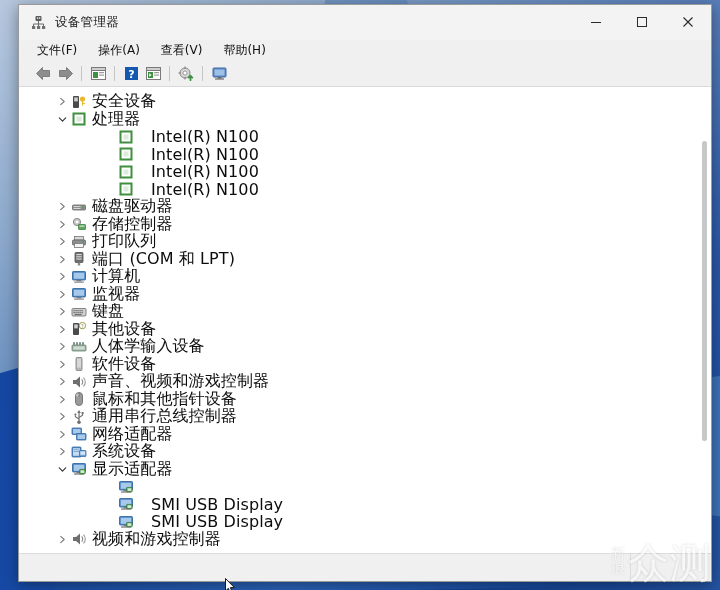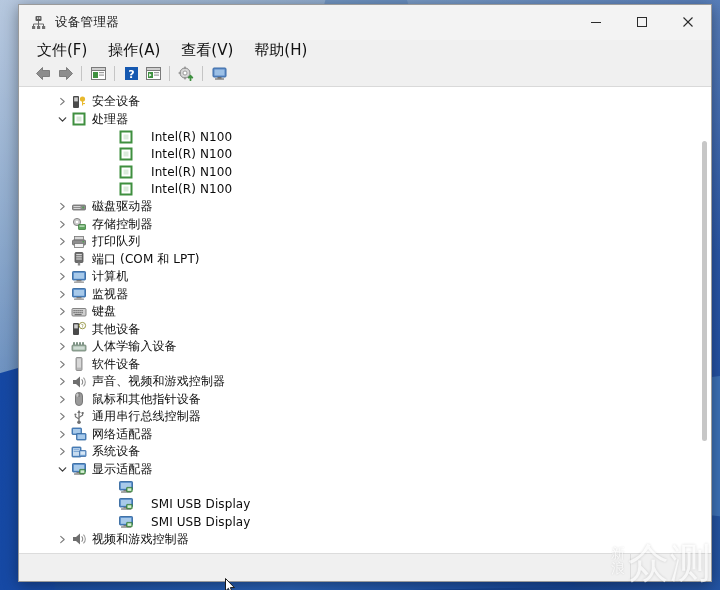--- a/index.html
+++ b/index.html
@@ -47,39 +47,39 @@
   .tb-title{font-size:12.5px;color:#1b1b1b;font-family:"DejaVu Sans",sans-serif;
     letter-spacing:.3px;white-space:nowrap;}
   .tb-spacer{flex:1 1 auto;}
   .tb-btns{display:flex;height:34px;}
   .tb-btn{width:46px;height:34px;display:flex;align-items:center;justify-content:center;}
   .tb-btn svg{display:block;}
 
   
   .menubar{height:21px;background:#f0f0f0;display:flex;align-items:center;
     padding-left:18px;flex:0 0 auto;}
-  .menu-item{font-size:15px;color:#101010;margin-right:21px;white-space:nowrap;
+  .menu-item{font-size:12px;color:#101010;margin-right:21px;white-space:nowrap;
     font-family:"DejaVu Sans",sans-serif;}
 
   
   .toolbar{height:25px;background:#f0f0f0;display:flex;align-items:center;
     padding-left:13px;border-bottom:1px solid #d9d9d9;flex:0 0 auto;}
   .tool{width:22px;height:21px;display:flex;align-items:center;justify-content:center;}
   .tsep{width:1px;height:15px;background:#c5c5c5;margin:0 5px;}
 
   
   .content{flex:1 1 auto;background:#ffffff;position:relative;overflow:hidden;
     border-top:1px solid #ffffff;}
   .tree{position:absolute;left:0;top:5px;right:14px;bottom:0;}
   .row{height:17.5px;display:flex;align-items:center;white-space:nowrap;}
   .twisty{width:11px;height:11px;margin-right:3px;flex:0 0 auto;
     display:flex;align-items:center;justify-content:center;}
   .twisty svg{display:block;}
   .ticon{width:16px;height:16px;margin-right:5px;flex:0 0 auto;position:relative;}
-  .tlabel{font-size:12px;color:#0c0c0c;font-family:"DejaVu Sans",sans-serif;letter-spacing:.1px;}
+  .tlabel{font-size:16px;color:#0c0c0c;font-family:"DejaVu Sans",sans-serif;letter-spacing:.1px;}
   .lvl1{padding-left:38px;}
   .lvl2{padding-left:73px;gap:12px;}
 
   
   .vscroll{position:absolute;right:0;top:0;width:14px;bottom:0;background:#ffffff;}
   .vthumb{position:absolute;right:4px;top:53px;width:5px;height:300px;background:#c7c7c7;border-radius:3px;}
 
   
   .statusbar{height:27px;background:#f0f0f0;border-top:1px solid #dcdcdc;flex:0 0 auto;
     display:flex;align-items:center;}

